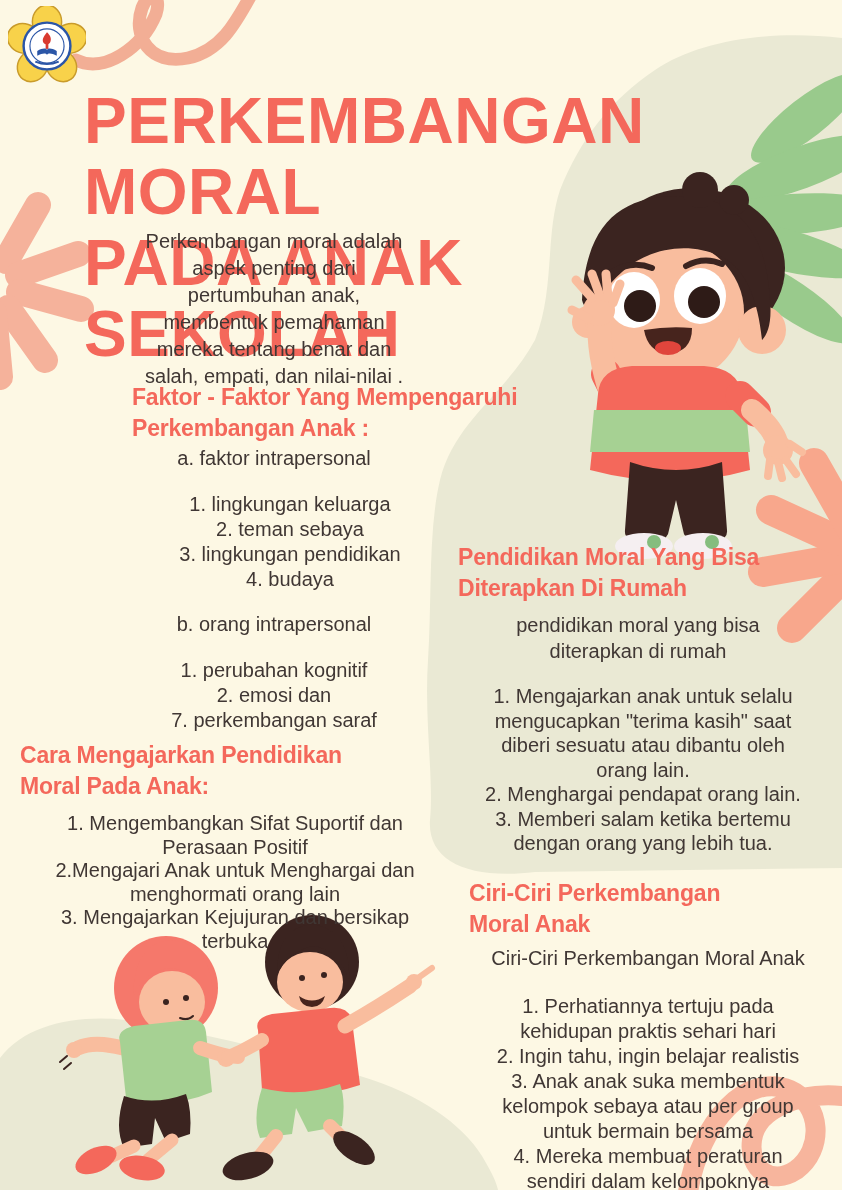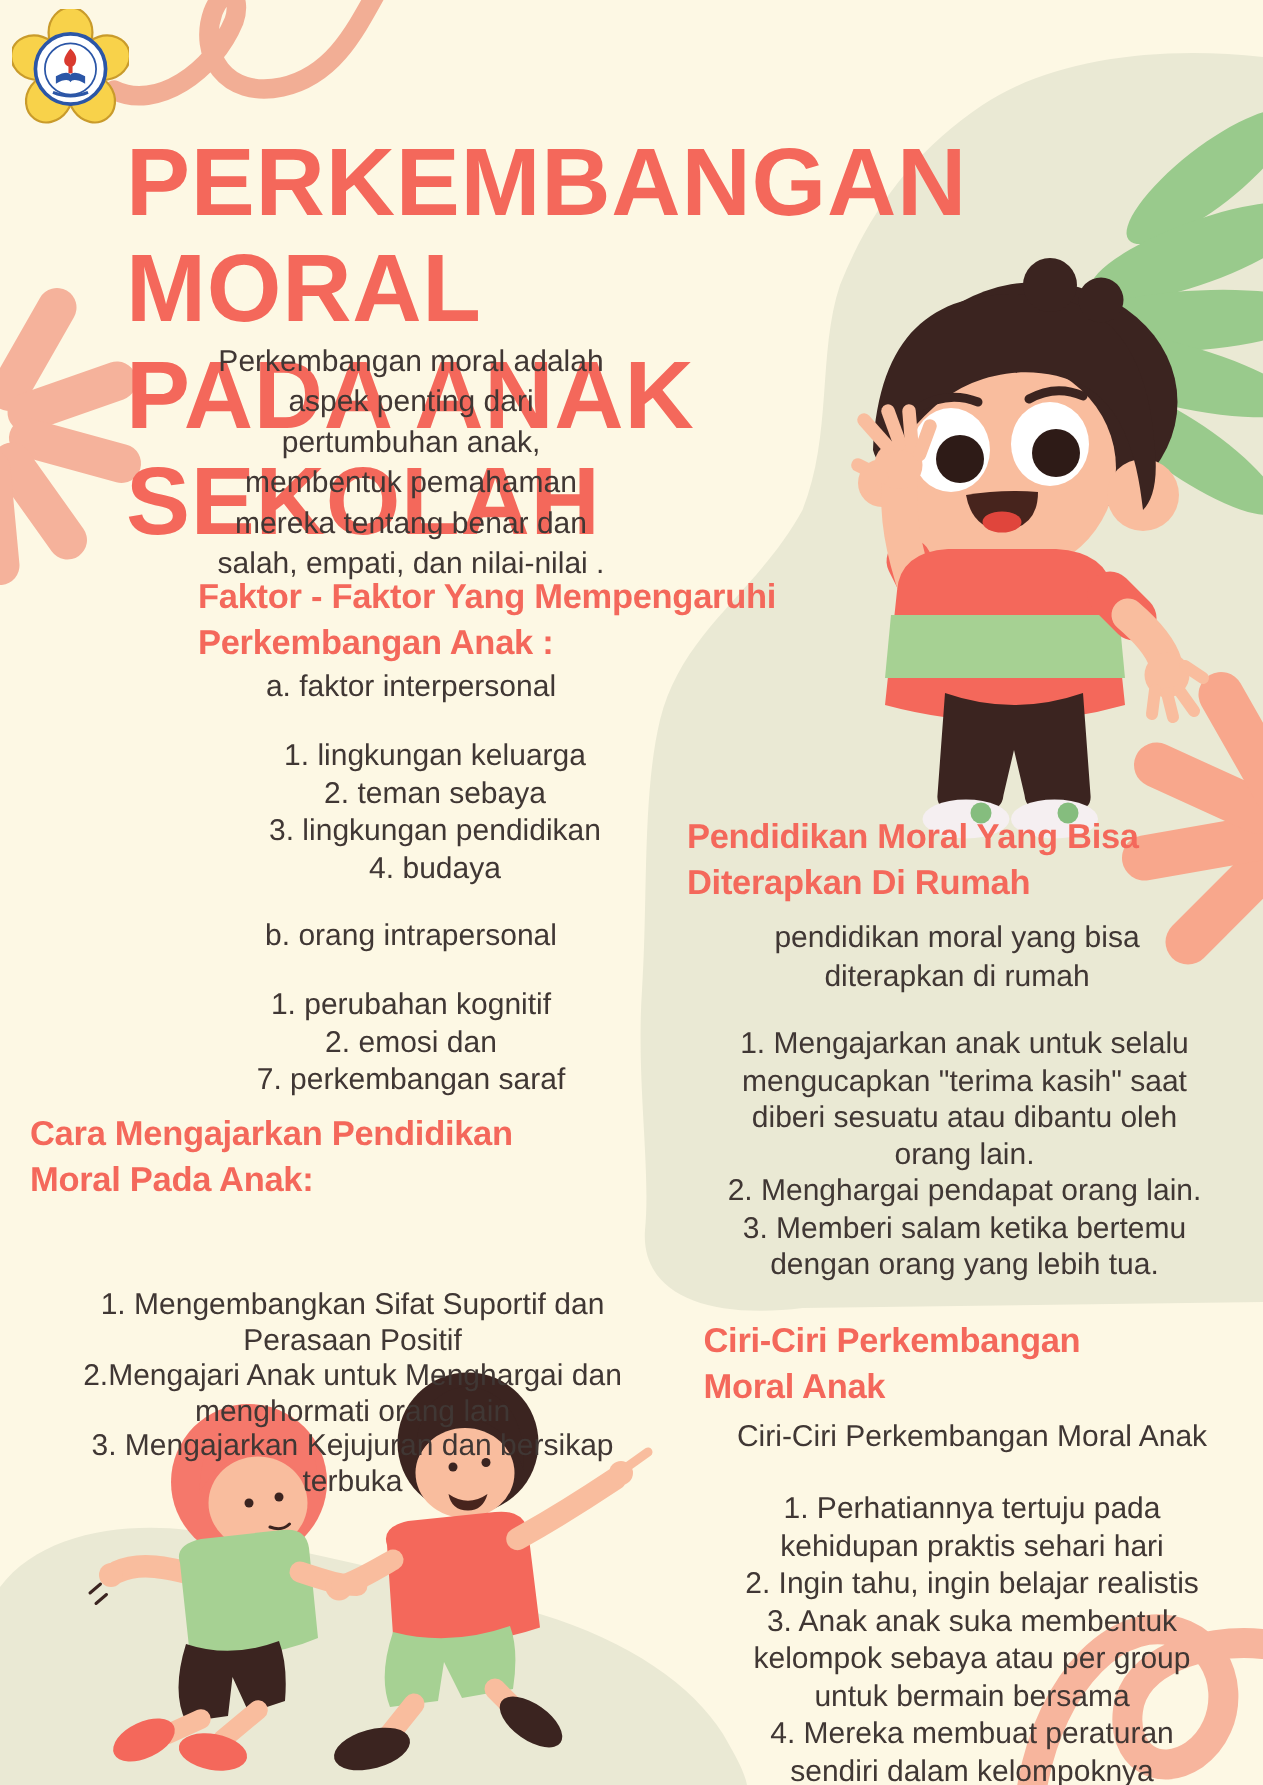--- a/index.html
+++ b/index.html
@@ -13,21 +13,21 @@
          font-weight:700;color:#f4685b;letter-spacing:.5px;}
   .h{font-weight:700;color:#f4685b;font-size:23px;line-height:31px;letter-spacing:-.2px;}
   .body{font-size:20px;line-height:25px;text-align:center;}
   .intro{left:84px;top:228px;width:380px;line-height:27px;}
   .h-faktor{left:84px;top:382px;width:430px;margin-left:48px;}
   .sub-a{left:84px;top:446px;width:380px;}
   .list-a{left:100px;top:492px;width:380px;}
   .sub-b{left:84px;top:612px;width:380px;}
   .list-b{left:84px;top:658px;width:380px;}
   .h-cara{left:20px;top:740px;width:440px;}
-  .list-cara{left:20px;top:812px;width:430px;line-height:23.5px;margin-top:47px;}
+  .list-cara{left:20px;top:812px;width:430px;line-height:23.5px;}
   .h-rumah{left:458px;top:542px;width:380px;}
   .sub-rumah{left:458px;top:612px;width:360px;line-height:26px;}
   .list-rumah{left:458px;top:684px;width:370px;line-height:24.5px;}
   .h-ciri{left:458px;top:878px;width:380px;margin-left:11px;}
   .sub-ciri{left:458px;top:946px;width:380px;}
   .list-ciri{left:458px;top:994px;width:380px;}
 </style>
 </head>
 <body>
 
@@ -189,21 +189,21 @@
 
   <div class="txt body intro">Perkembangan moral adalah
 aspek penting dari
 pertumbuhan anak,
 membentuk pemahaman
 mereka tentang benar dan
 salah, empati, dan nilai-nilai .</div>
 
   <div class="txt h h-faktor">Faktor - Faktor Yang Mempengaruhi
 Perkembangan Anak :</div>
-  <div class="txt body sub-a">a. faktor interpersonal</div>
+  <div class="txt body sub-a">a. faktor intrapersonal</div>
   <div class="txt body list-a">1. lingkungan keluarga
 2. teman sebaya
 3. lingkungan pendidikan
 4. budaya</div>
   <div class="txt body sub-b">b. orang intrapersonal</div>
   <div class="txt body list-b">1. perubahan kognitif
 2. emosi dan
 7. perkembangan saraf</div>
 
   <div class="txt h h-cara">Cara Mengajarkan Pendidikan

